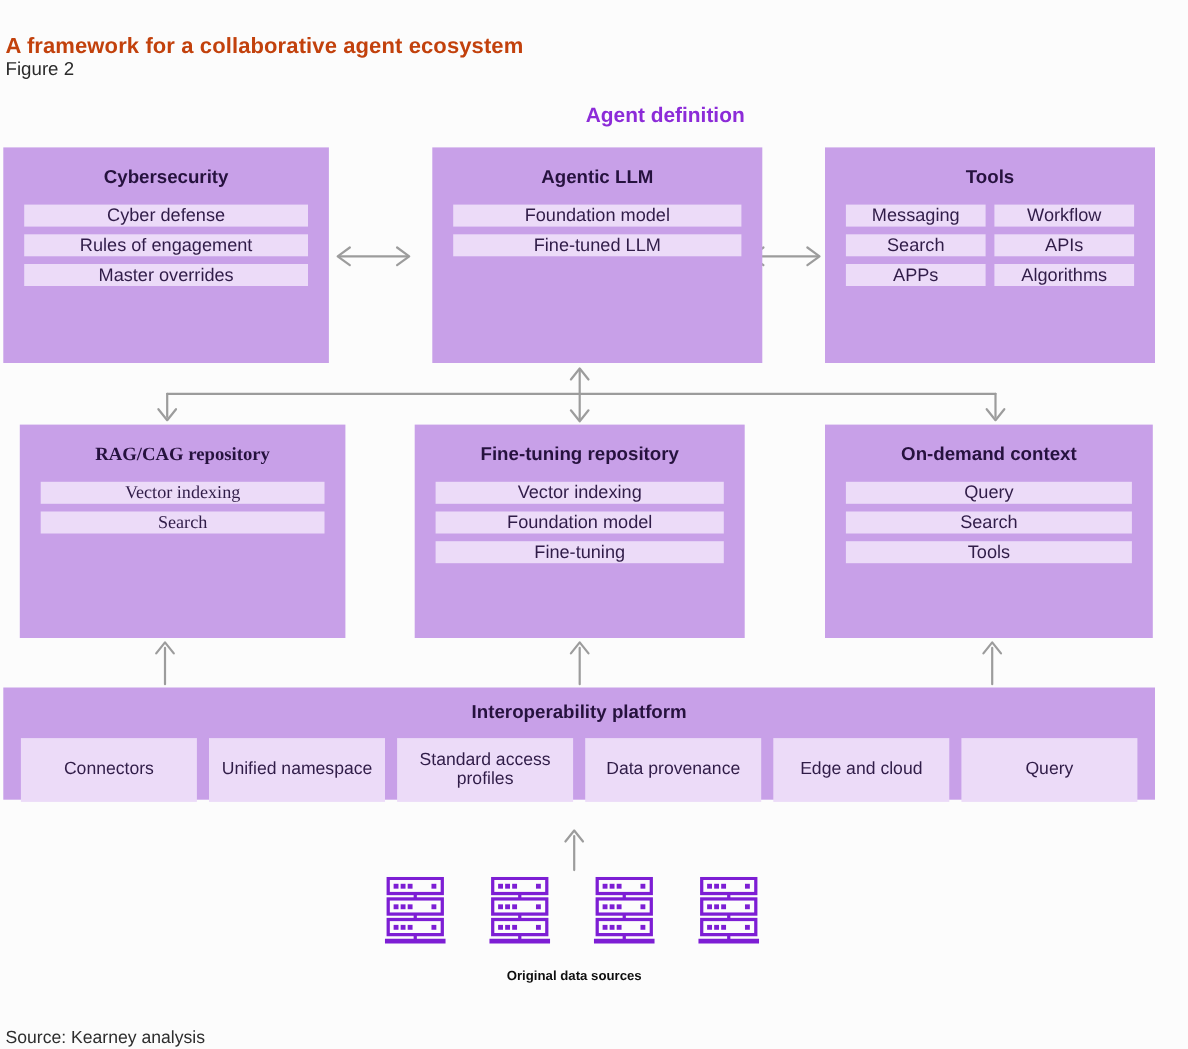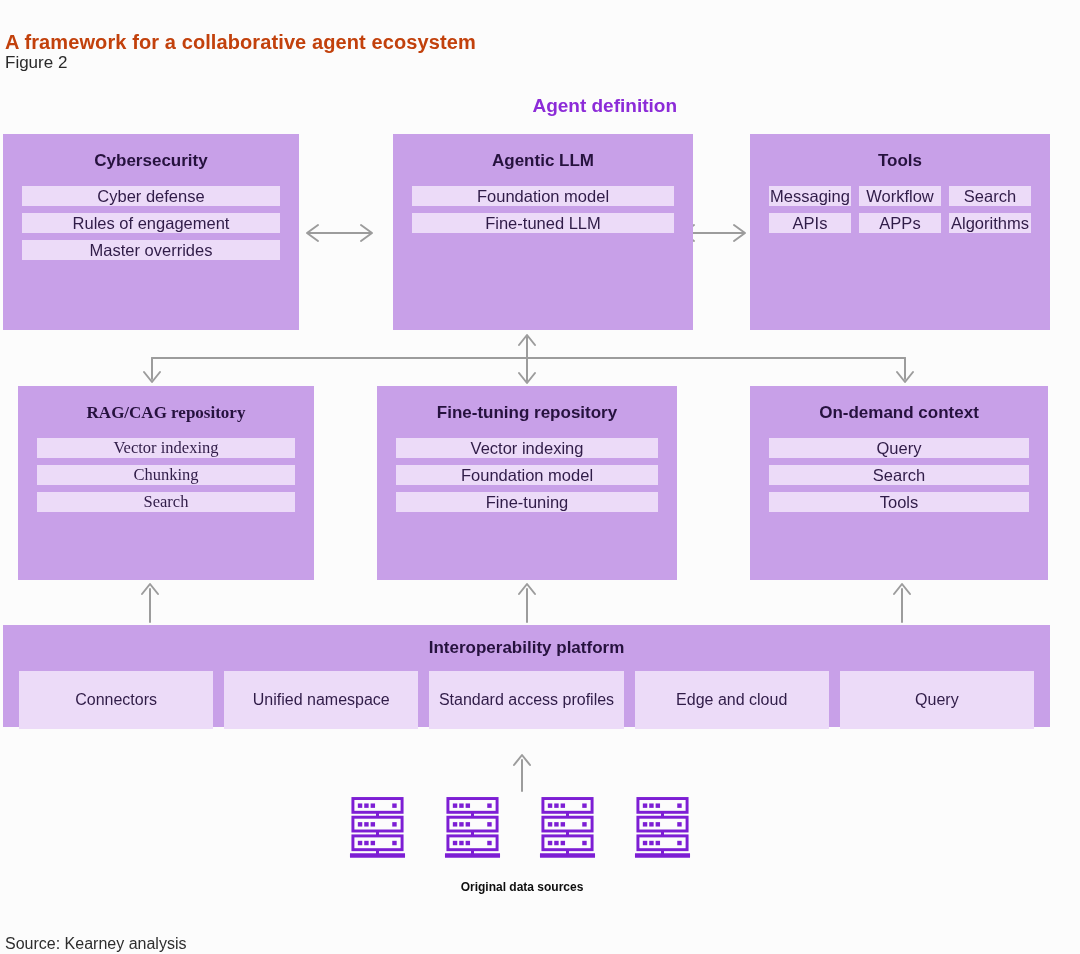--- a/index.html
+++ b/index.html
@@ -44,21 +44,21 @@
   }
   .panel-item {
     background: #ecdbf8;
     height: 20px;
     margin-bottom: 7px;
     display: flex; align-items: center; justify-content: center;
     font-size: 16.5px; color: #301c48;
   }
   .grid2 {
     display: grid;
-    grid-template-columns: 1fr 1fr 1fr;
+    grid-template-columns: 1fr 1fr;
     column-gap: 8px;
   }
 
   #p-cyber { left: 3px;   top: 134px; width: 296px; height: 196px; }
   #p-llm   { left: 377px; top: 134px; width: 300px; height: 196px; margin-left: 16px; }
   #p-tools { left: 750px; top: 134px; width: 300px; height: 196px; }
   #p-rag   { left: 18px;   top: 386px; width: 296px; height: 194px; font-family: Liberation Serif, serif; }
   #p-fine  { left: 377px; top: 386px; width: 300px; height: 194px; }
   #p-ctx   { left: 750px; top: 386px; width: 298px; height: 194px; }
 
@@ -69,21 +69,21 @@
     padding: 12px 16px 0 16px;
   }
   .platform-title {
     text-align: center;
     font-size: 17px; font-weight: 700; color: #26123e;
     line-height: 22px;
     margin-bottom: 12px;
   }
   .platform-items {
     display: grid;
-    grid-template-columns: repeat(5, 1fr);
+    grid-template-columns: repeat(6, 1fr);
     column-gap: 11px;
   }
   .platform-item {
     background: #ecdbf8;
     height: 58px;
     display: flex; align-items: center; justify-content: center;
     text-align: center;
     font-size: 16px; color: #301c48;
     line-height: 1.15;
     padding: 0 8px;
@@ -173,21 +173,20 @@
       <div class="panel-item">Search</div>
       <div class="panel-item">APIs</div>
       <div class="panel-item">APPs</div>
       <div class="panel-item">Algorithms</div>
     </div>
   </div>
 
   <div class="panel" id="p-rag">
     <div class="panel-title">RAG/CAG repository</div>
     <div class="panel-item">Vector indexing</div>
-    <div class="panel-item">Chunking</div>
     <div class="panel-item">Search</div>
   </div>
 
   <div class="panel" id="p-fine">
     <div class="panel-title">Fine-tuning repository</div>
     <div class="panel-item">Vector indexing</div>
     <div class="panel-item">Foundation model</div>
     <div class="panel-item">Fine-tuning</div>
   </div>
 
@@ -197,20 +196,21 @@
     <div class="panel-item">Search</div>
     <div class="panel-item">Tools</div>
   </div>
 
   <div class="platform">
     <div class="platform-title">Interoperability platform</div>
     <div class="platform-items">
       <div class="platform-item">Connectors</div>
       <div class="platform-item">Unified namespace</div>
       <div class="platform-item">Standard access profiles</div>
+      <div class="platform-item">Data provenance</div>
       <div class="platform-item">Edge and cloud</div>
       <div class="platform-item">Query</div>
     </div>
   </div>
 
   <svg width="0" height="0" style="position:absolute">
     <symbol id="server-stack" viewBox="0 0 60 66">
       <g stroke="#7d1ed4" fill="none" stroke-width="3">
         <line x1="30" y1="6" x2="30" y2="59"></line>
         <line x1="2" y1="59" x2="58" y2="59" stroke-width="4.5"></line>

